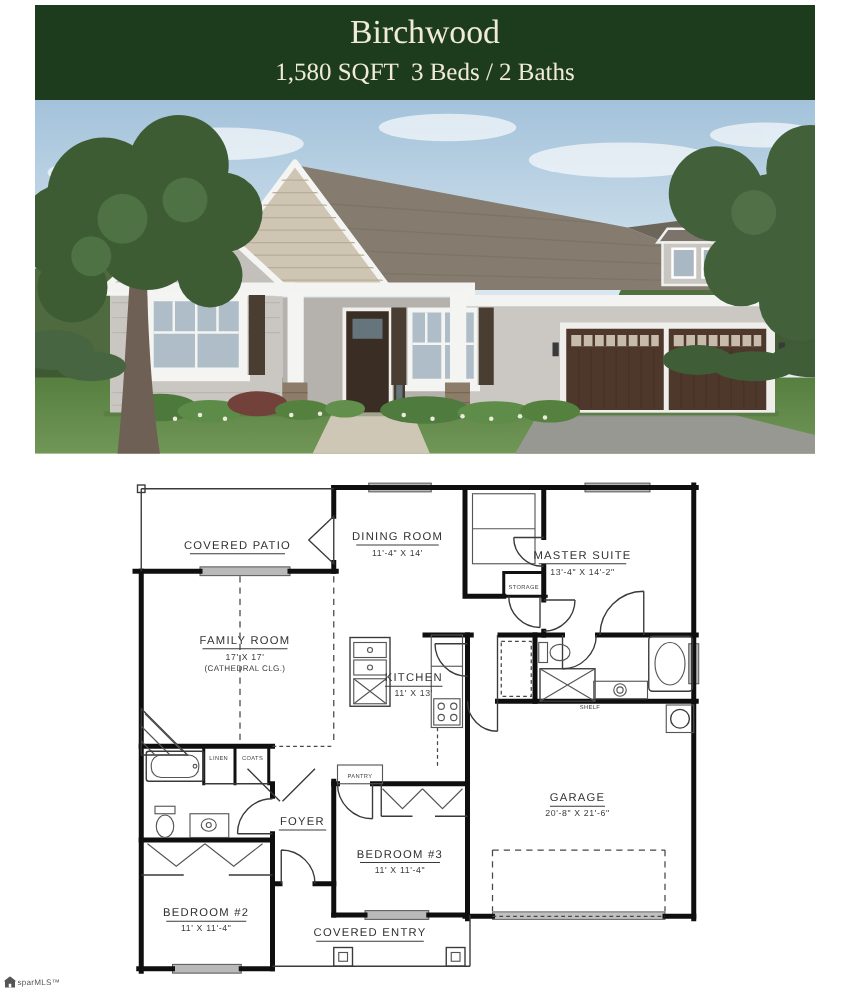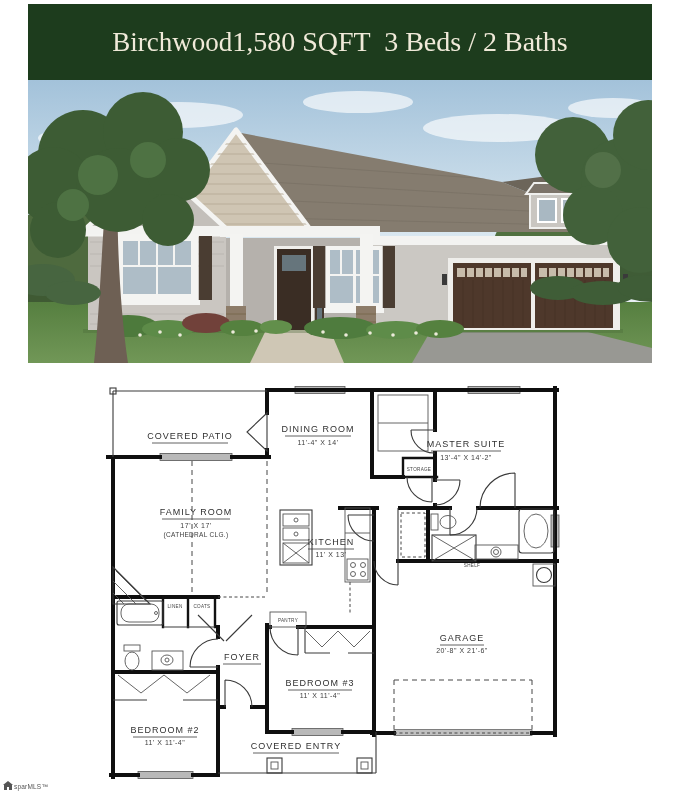--- a/index.html
+++ b/index.html
@@ -1,19 +1,19 @@
 <!DOCTYPE html>
 <html><head>
 <meta charset="utf-8">
 <style>
   html,body{margin:0;padding:0;background:#ffffff;}
   body{width:680px;height:800px;position:relative;font-family:"Liberation Sans",sans-serif;overflow:hidden;}
-  .banner{position:absolute;left:28px;top:4px;width:624px;height:76px;display:flex;align-items:center;justify-content:center;font-family:"Liberation Serif",serif;}
+  .banner{position:absolute;left:28px;top:4px;width:624px;height:76px;display:flex;flex-direction:column;align-items:center;justify-content:center;font-family:"Liberation Serif",serif;}
   .banner .t1{font-size:27px;line-height:32px;}
-  .banner .t2{font-size:28px;line-height:34px;white-space:pre;}
+  .banner .t2{font-size:20px;line-height:34px;white-space:pre;}
   .photo{position:absolute;left:28px;top:80px;width:624px;height:283px;}
   .plan{position:absolute;left:0;top:375px;width:680px;height:425px;}
   .watermark{position:absolute;left:3px;top:781px;display:flex;align-items:center;gap:1px;color:#555;font-size:6.5px;letter-spacing:0.2px;}
   
   .lbl{font-family:"Liberation Sans",sans-serif;font-size:9px;letter-spacing:1px;fill:#303030;text-anchor:middle;}
   .dim{font-family:"Liberation Sans",sans-serif;font-size:7px;letter-spacing:0.5px;fill:#3c3c3c;text-anchor:middle;}
   .note{font-family:"Liberation Sans",sans-serif;font-size:6.5px;letter-spacing:0.3px;fill:#3c3c3c;text-anchor:middle;}
   .tiny{font-family:"Liberation Sans",sans-serif;font-size:4.6px;letter-spacing:0.3px;fill:#444;text-anchor:middle;}
   .ul{stroke:#3a3a3a;stroke-width:0.8;}
   .wall{stroke:#0f0f0f;stroke-width:4;fill:none;stroke-linecap:square;}

